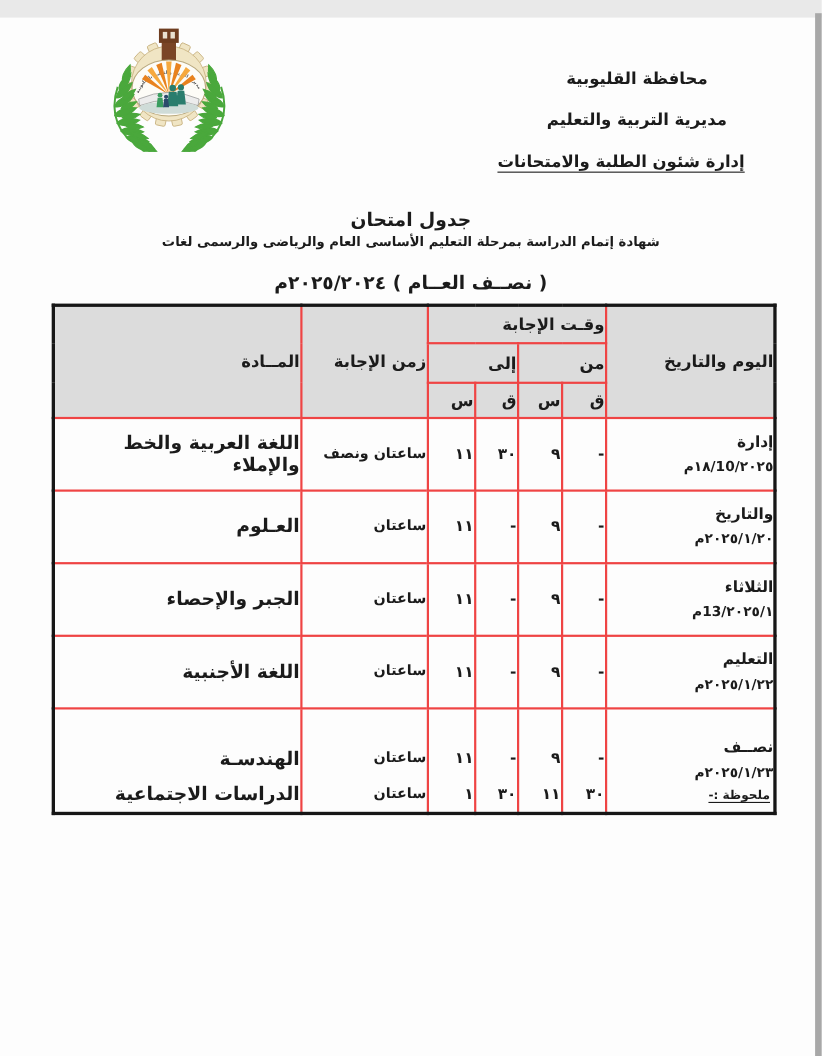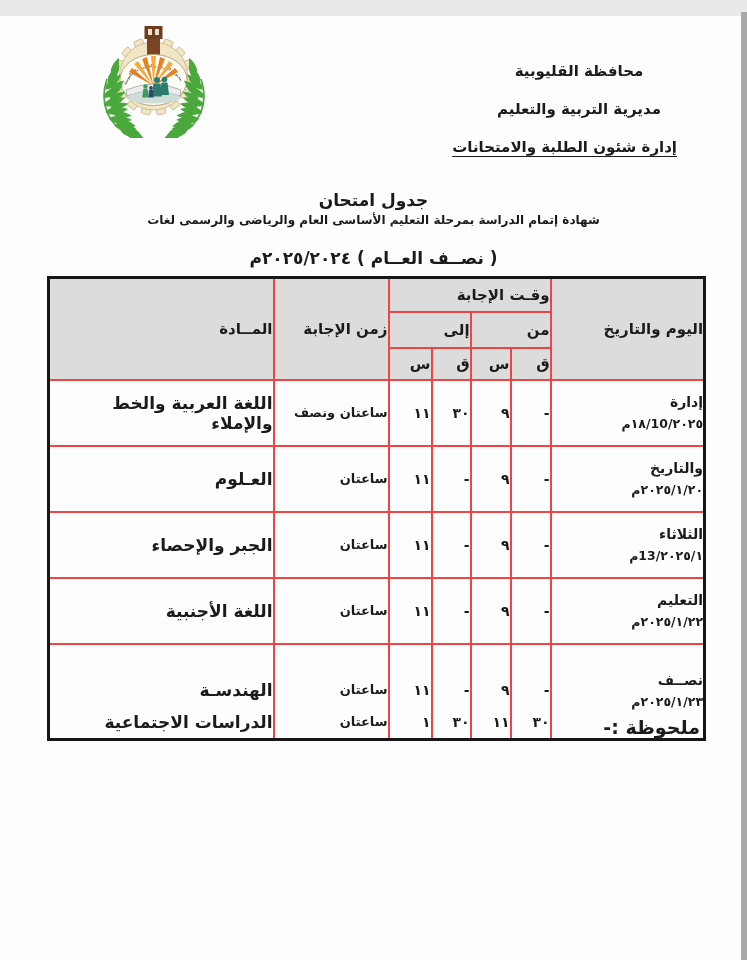--- a/index.html
+++ b/index.html
@@ -46,21 +46,21 @@
   td.day-cell { font-size:14px; line-height:21px; }
   .date-line { font-size:12.5px; }
   td .stack { display:flex; flex-direction:column; justify-content:space-around; height:64px;margin-top:29px; }
   td .stack > div { line-height:20px; }
 
   
   .note {
     position:absolute; top:716px; right:47px; left:47px;
     direction:rtl; display:flex; align-items:baseline;
   }
-  .note-label { font-size:19px; text-underline-offset:3px; margin-left:48px; white-space:nowrap; }
+  .note-label { font-size:11px; text-decoration:underline; text-underline-offset:3px; margin-left:48px; white-space:nowrap; }
   .note-text { font-size:15.5px; letter-spacing:.2px; }
 </style>
 </head>
 <body>
 
 <div class="scan-strip-top"></div>
 <div class="scan-strip-right"></div>
 
 <svg class="logo" viewBox="0 0 122 114" aria-hidden="true">
   <defs>

